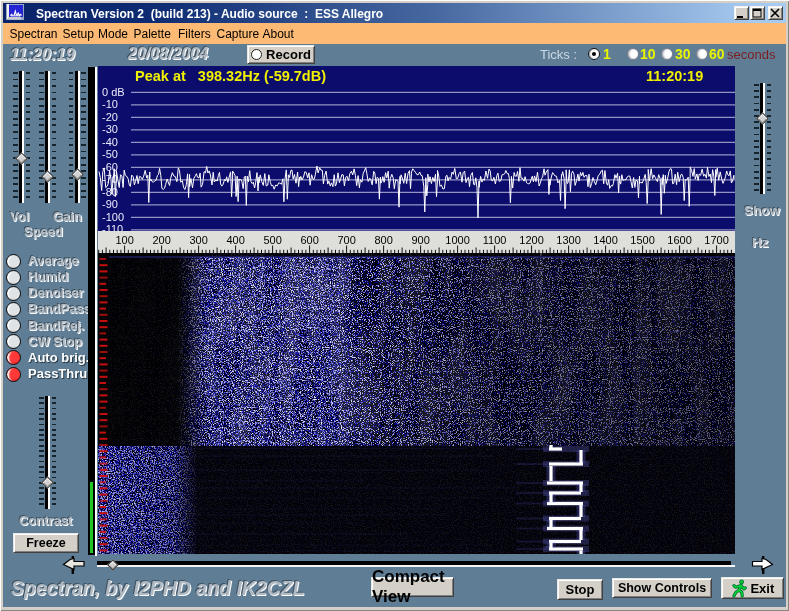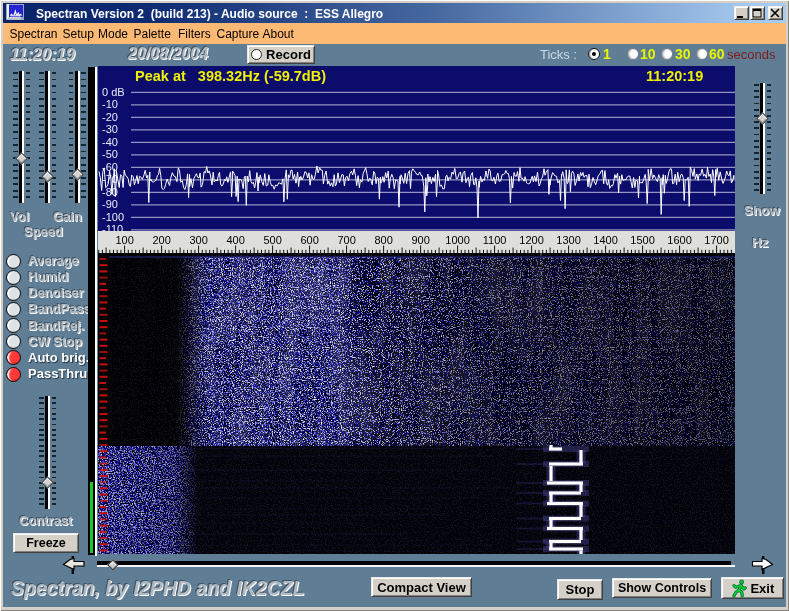--- a/index.html
+++ b/index.html
@@ -539,21 +539,21 @@
 <div class="abs thumb" style="left:108.7px;top:561.2px;width:7.6px;height:7.6px"></div>
 <svg class="abs" style="left:62px;top:555px" width="24" height="20" viewBox="0 0 24 20">
 <rect x="9.6" y="1" width="2.4" height="18" fill="#000"></rect>
 <path d="M22,6.5 L12,6.5 L12,3.5 L8,4.5 L1.5,9.5 L12,14.5 L12,11 L22,11 Z" fill="#e8e6e0" stroke="#000" stroke-width="1.2"></path>
 </svg>
 <svg class="abs" style="left:751px;top:555px" width="24" height="20" viewBox="0 0 24 20">
 <rect x="11" y="1" width="2.4" height="18" fill="#000"></rect>
 <path d="M1.5,6.5 L11,6.5 L11,3.5 L15,4.5 L21.5,9.5 L11,14.5 L11,11 L1.5,11 Z" fill="#fff" stroke="#000" stroke-width="1.2"></path>
 </svg>
 <div class="abs emboss" style="left:11px;top:577px;font-size:19.5px;font-weight:bold;font-style:italic">Spectran, by I2PHD and IK2CZL</div>
-<div class="abs btn" style="left:371px;top:577px;width:101px;height:20px;font-size:13px">Compact View</div>
+<div class="abs btn" style="left:371px;top:577px;width:83px;height:20px;font-size:17px">Compact View</div>
 <div class="abs btn" style="left:557px;top:579px;width:46px;height:21px;font-size:13px">Stop</div>
 <div class="abs btn" style="left:612px;top:578px;width:100px;height:20px;font-size:12.5px">Show Controls</div>
 <div class="abs btn" style="left:721px;top:577px;width:63px;height:22px;font-size:13px"><svg width="16" height="19" viewBox="0 0 16 19">
 <g fill="none" stroke="#063" stroke-width="3.2" stroke-linecap="round" stroke-linejoin="round">
 <path d="M10,6 L8.2,11 M8.2,11 L10.8,13.2 L11.2,17 M8.2,11 L5,13.2 L3,16.8 M9.6,6.8 L4.6,8.2 L3,6.6 M10.2,7 L13,9.8 L14.2,9"></path>
 </g>
 <g fill="none" stroke="#00d435" stroke-width="1.7" stroke-linecap="round" stroke-linejoin="round">
 <path d="M10,6 L8.2,11 M8.2,11 L10.8,13.2 L11.2,17 M8.2,11 L5,13.2 L3,16.8 M9.6,6.8 L4.6,8.2 L3,6.6 M10.2,7 L13,9.8 L14.2,9"></path>
 </g>
 <circle cx="10.6" cy="2.9" r="2" fill="#00d435" stroke="#063" stroke-width="0.9"></circle>

